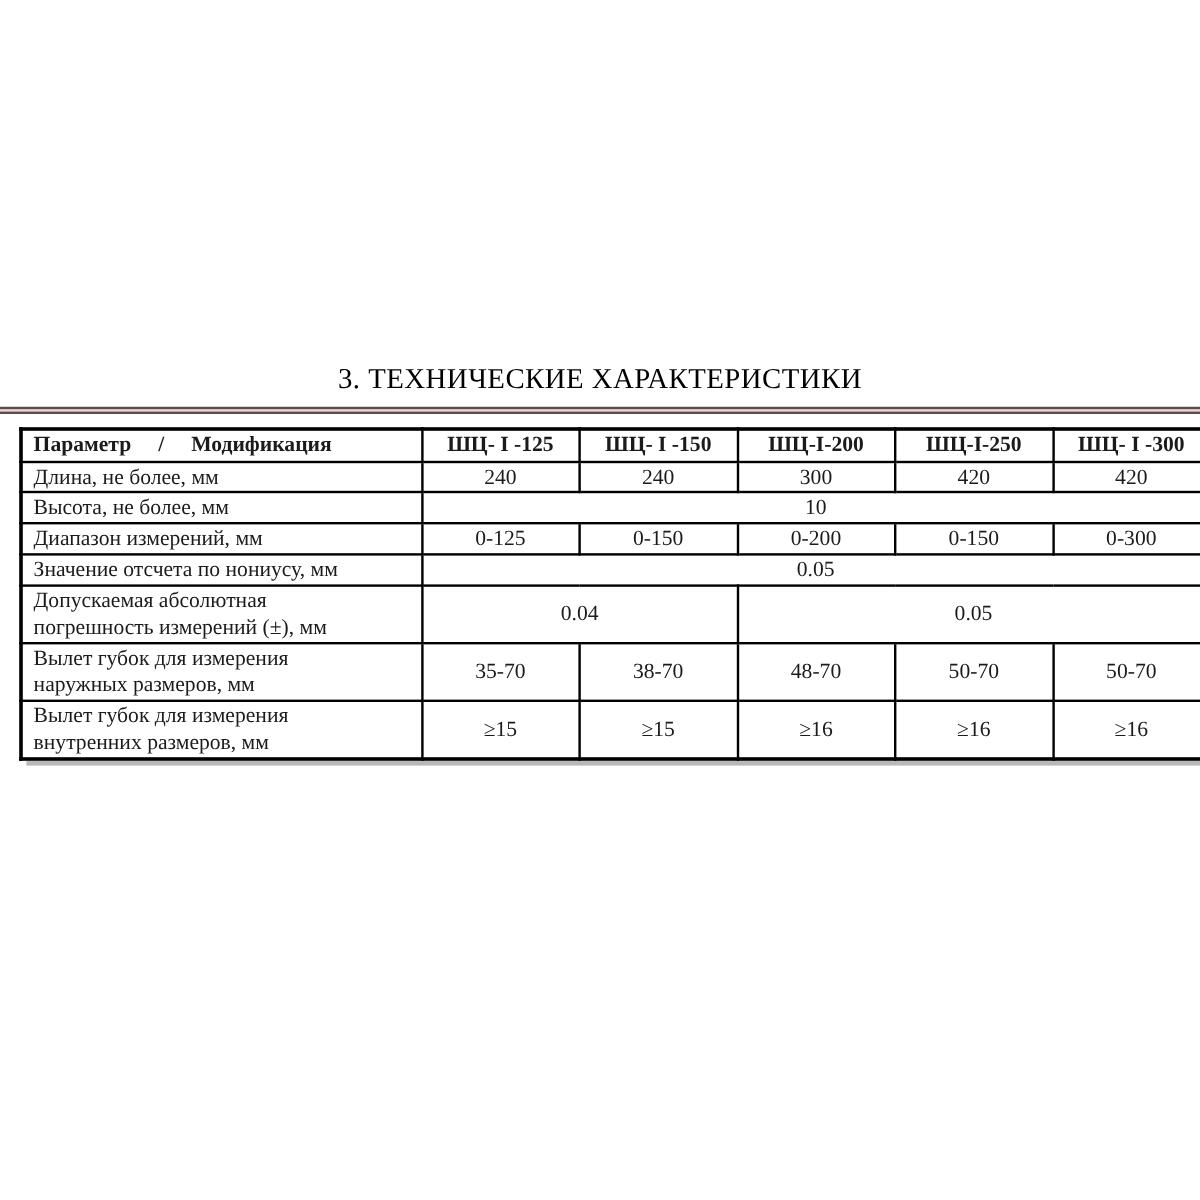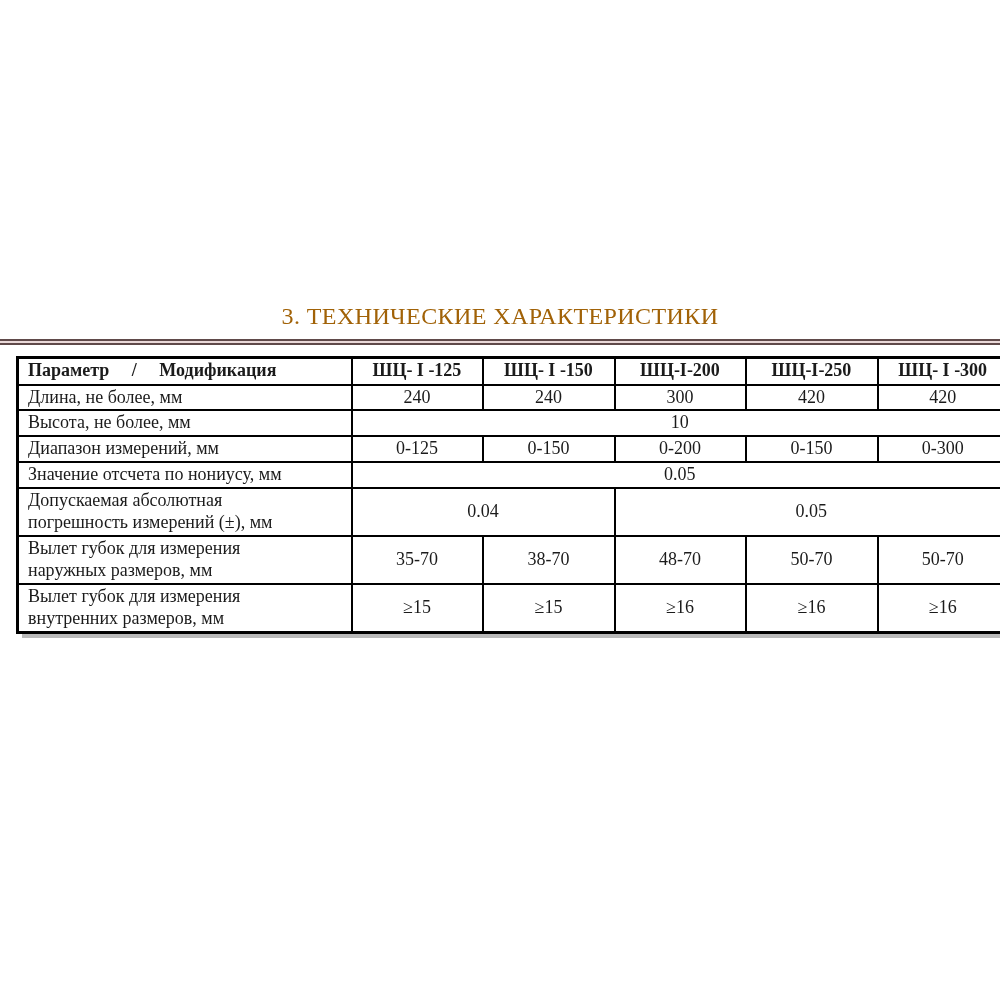--- a/index.html
+++ b/index.html
@@ -14,21 +14,21 @@
     overflow:hidden;
   }
   .page-title{
     position:absolute;
     top:303px;
     left:0;
     width:1000px;
     text-align:center;
     font-size:24px;
     letter-spacing:0.4px;
-    color:#a16207;
+    color:#000000;
   }
   .double-rule{
     position:absolute;
     top:339px;
     left:0;
     width:1000px;
     height:2px;
     background:#ead9d9;
     border-top:2px solid #604a4a;
     border-bottom:2px solid #604a4a;

